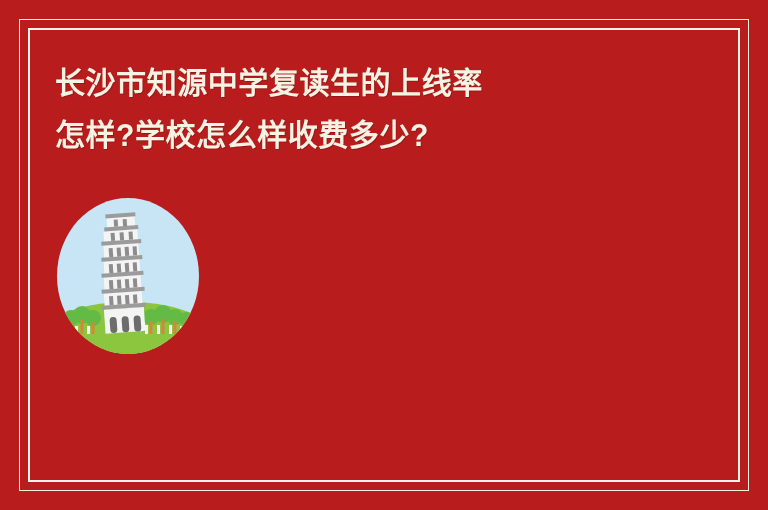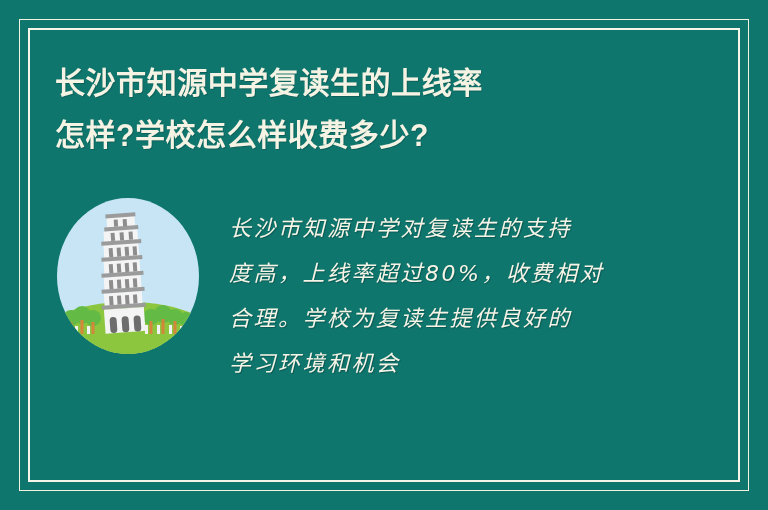--- a/index.html
+++ b/index.html
@@ -12,21 +12,21 @@
     height: 510px;
     overflow: hidden;
     font-family: "Liberation Sans", "DejaVu Sans", sans-serif;
   }
 
   
   .poster {
     position: relative;
     width: 768px;
     height: 510px;
-    background: #0f766e;
+    background: #b91c1c;
     box-sizing: border-box;
   }
 
   
   .frame-outer {
     position: absolute;
     left: 19px;
     top: 19px;
     right: 19px;
     bottom: 19px;
@@ -206,21 +206,15 @@
             <rect x="57" y="20" width="28" height="14" fill="#f4f4f4"></rect>
             <rect x="54" y="30" width="34" height="4" fill="#9b9b9b"></rect>
             <rect x="64" y="23" width="4" height="7" fill="#8d8d8d"></rect>
             <rect x="73" y="23" width="4" height="7" fill="#8d8d8d"></rect>
             <rect x="56" y="17" width="30" height="4" fill="#9b9b9b"></rect>
           </g>
         </g>
       </svg>
     </div>
 
-    <div class="paragraph">
-      <span class="para-line">长沙市知源中学对复读生的支持</span>
-      <span class="para-line">度高，上线率超过80%，收费相对</span>
-      <span class="para-line">合理。学校为复读生提供良好的</span>
-      <span class="para-line">学习环境和机会</span>
-    </div>
 
   </div>
 </div>
 
 </body></html>

